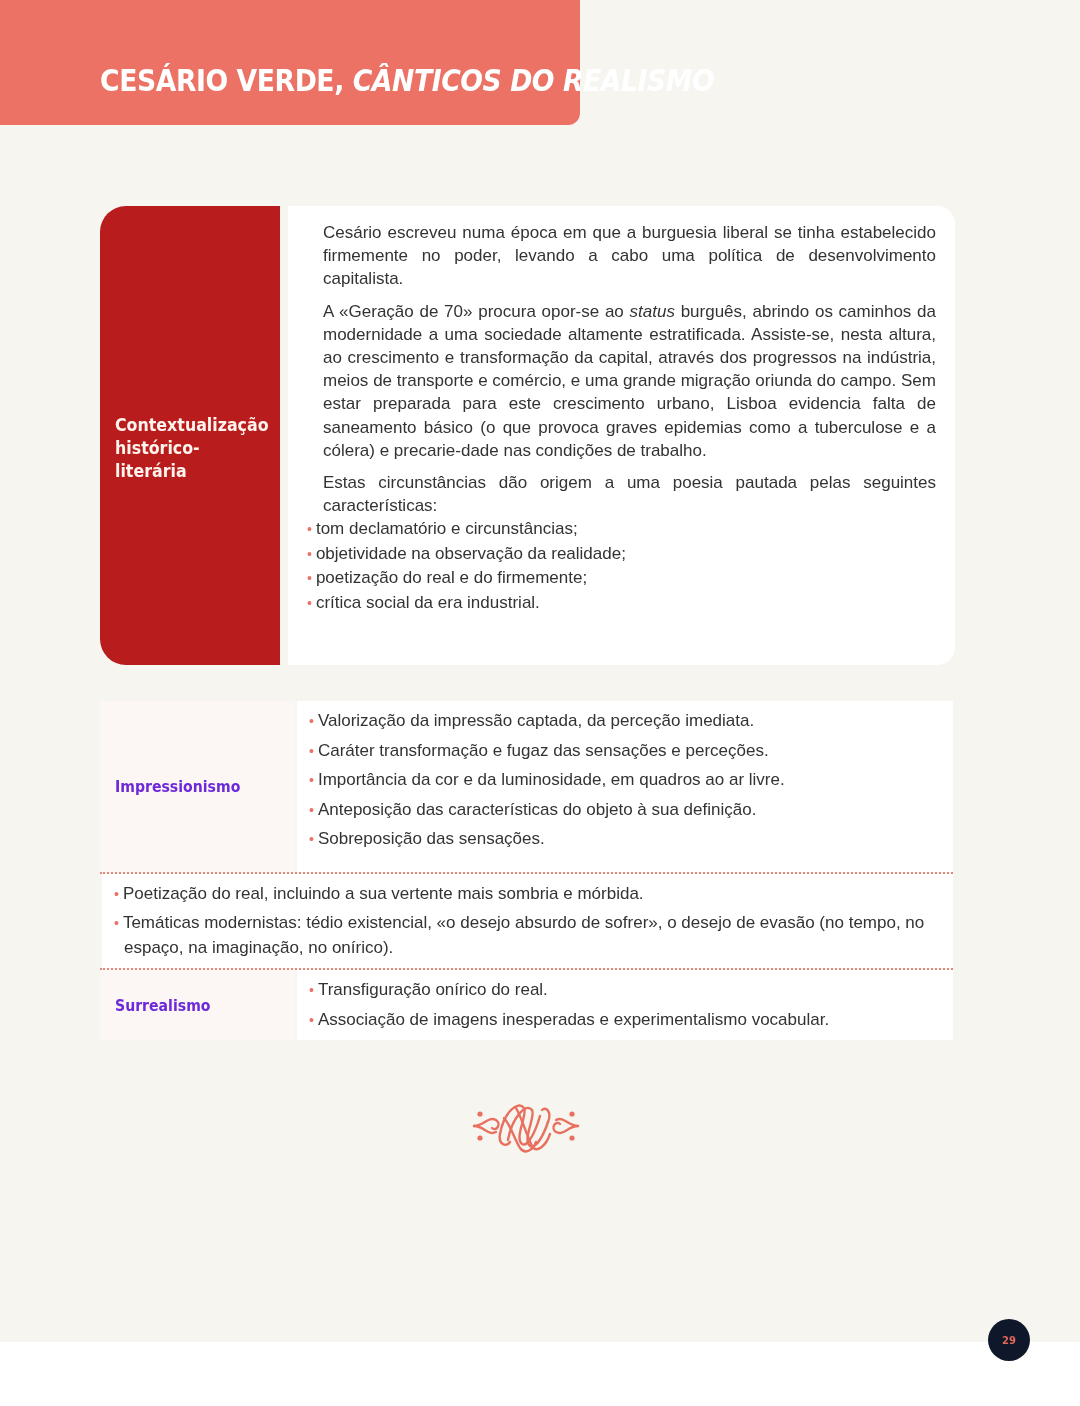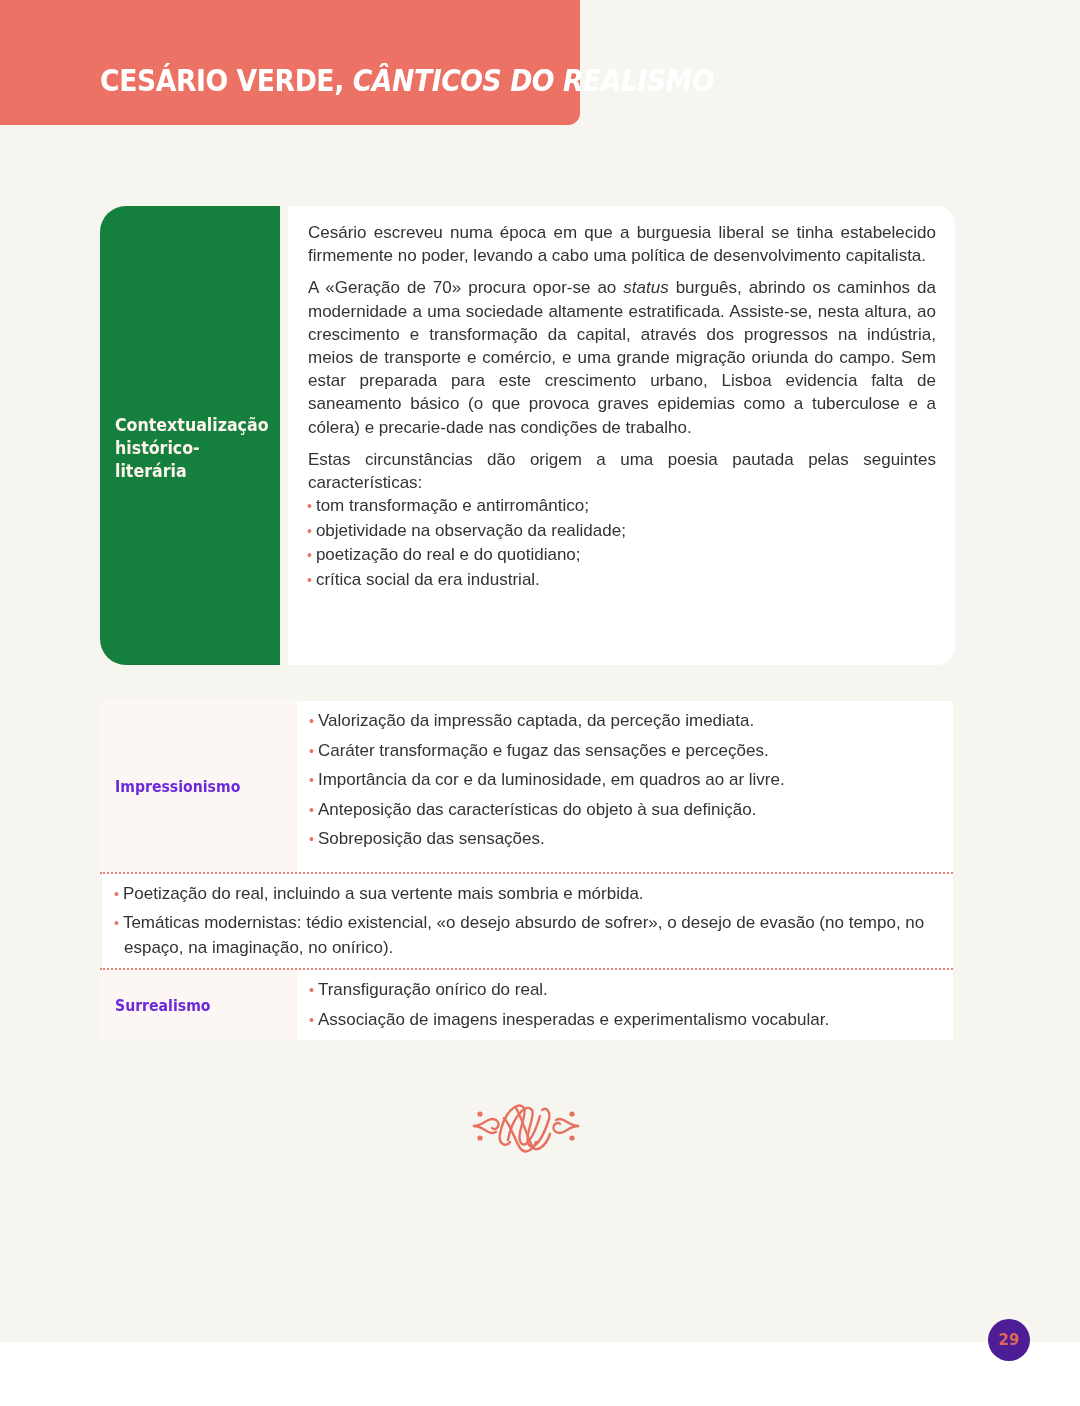--- a/index.html
+++ b/index.html
@@ -25,35 +25,35 @@
       transform: scaleX(0.86); transform-origin: left center;
     }
     .header-title .italic { font-style: italic; }
 
     
     .context-card {
       position: absolute; left: 100px; top: 206px; width: 855px; height: 459px;
     }
     .context-label-box {
       position: absolute; left: 0; top: 0; width: 180px; height: 459px;
-      background: #15803d; border-top-left-radius: 26px; border-bottom-left-radius: 26px;
+      background: #b91c1c; border-top-left-radius: 26px; border-bottom-left-radius: 26px;
     }
     .context-label {
       position: absolute; left: 15px; top: 207px; width: 170px;
       font-family: "DejaVu Sans", sans-serif; font-weight: bold;
       font-size: 18px; line-height: 23px; color: #fff5ee;
       transform: scaleX(0.88); transform-origin: left center;
     }
     .context-body {
       position: absolute; left: 188px; top: 0; width: 667px; height: 459px;
       background: #ffffff; border-top-right-radius: 18px; border-bottom-right-radius: 18px;
       box-sizing: border-box; padding: 15px 19px 0 19px;
     }
     .context-body p {
-      margin: 0 0 9px 1px; font-size: 17px; line-height: 23.2px;
+      margin: 0 0 9px 16px; font-size: 17px; line-height: 23.2px;
       text-align: justify; color: #333333;
     }
     .context-body ul { list-style: none; margin: 0 0 9px 0; padding: 0; }
     .context-body li { font-size: 17px; line-height: 24.5px; color: #333333; }
     .bullet { color: #ec7265; font-size: 14px; margin-right: 4px; }
 
     
     .movements {
       position: absolute; left: 100px; top: 701px; width: 853px;
     }
@@ -74,23 +74,23 @@
       padding-left: 10px; text-indent: -10px; margin-bottom: 5px;
     }
     .mv-item:last-child { margin-bottom: 0; }
     .row-impressionismo .mv-content { padding-top: 8px; padding-bottom: 20px; }
 
     .ornament {
       position: absolute; left: 470px; top: 1094px; width: 112px; height: 64px;
     }
     .page-number-circle {
       position: absolute; left: 988px; top: 1319px; width: 42px; height: 42px;
-      border-radius: 50%; background: #4c1d95;
+      border-radius: 50%; background: #0f172a;
       display: flex; align-items: center; justify-content: center;
-      font-family: "DejaVu Sans", sans-serif; font-weight: bold; font-size: 15px; color: #e0675a;
+      font-family: "DejaVu Sans", sans-serif; font-weight: bold; font-size: 10px; color: #e0675a;
     }
   </style>
 </head>
 <body>
 
 <div class="page">
 
   <div class="header-band">
     <div class="header-title"><span>CESÁRIO VERDE, </span><span class="italic">CÂNTICOS DO REALISMO</span></div>
   </div>
@@ -100,23 +100,23 @@
       <div class="context-label">
         <div>Contextualização</div>
         <div>histórico-literária</div>
       </div>
     </div>
     <div class="context-body">
       <p>Cesário escreveu numa época em que a burguesia liberal se tinha estabelecido firmemente no poder, levando a cabo uma política de desenvolvimento capitalista.</p>
       <p><span>A «Geração de 70» procura opor-se ao </span><em>status</em><span> burguês, abrindo os caminhos da modernidade a uma sociedade altamente estratificada. Assiste-se, nesta altura, ao crescimento e transformação da capital, através dos progressos na indústria, meios de transporte e comércio, e uma grande migração oriunda do campo. Sem estar preparada para este crescimento urbano, Lisboa evidencia falta de saneamento básico (o que provoca graves epidemias como a tuberculose e a cólera) e precarie-dade nas condições de trabalho.</span></p>
       <p style="margin-bottom:0">Estas circunstâncias dão origem a uma poesia pautada pelas seguintes características:</p>
       <ul>
-        <li><span class="bullet">•</span><span>tom transformação e antirromântico;</span></li>
+        <li><span class="bullet">•</span><span>tom declamatório e circunstâncias;</span></li>
         <li><span class="bullet">•</span><span>objetividade na observação da realidade;</span></li>
-        <li><span class="bullet">•</span><span>poetização do real e do quotidiano;</span></li>
+        <li><span class="bullet">•</span><span>poetização do real e do firmemente;</span></li>
         <li><span class="bullet">•</span><span>crítica social da era industrial.</span></li>
       </ul>
     </div>
   </div>
 
   <div class="movements">
     <div class="mv-row row-impressionismo">
       <div class="mv-label">
           <span>Impressionismo</span>
         </div>

